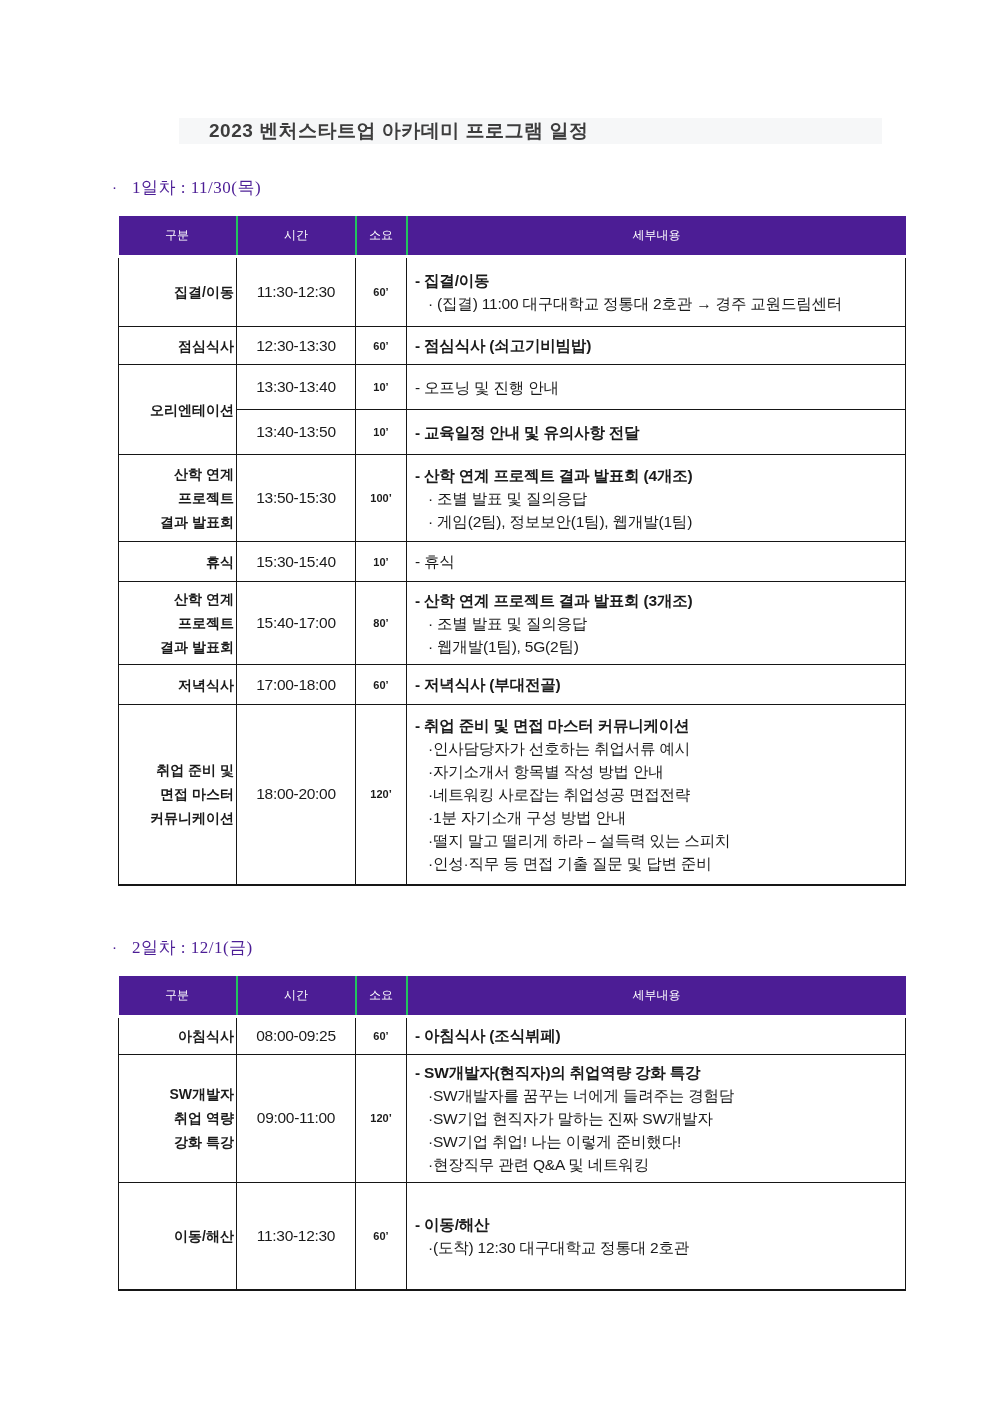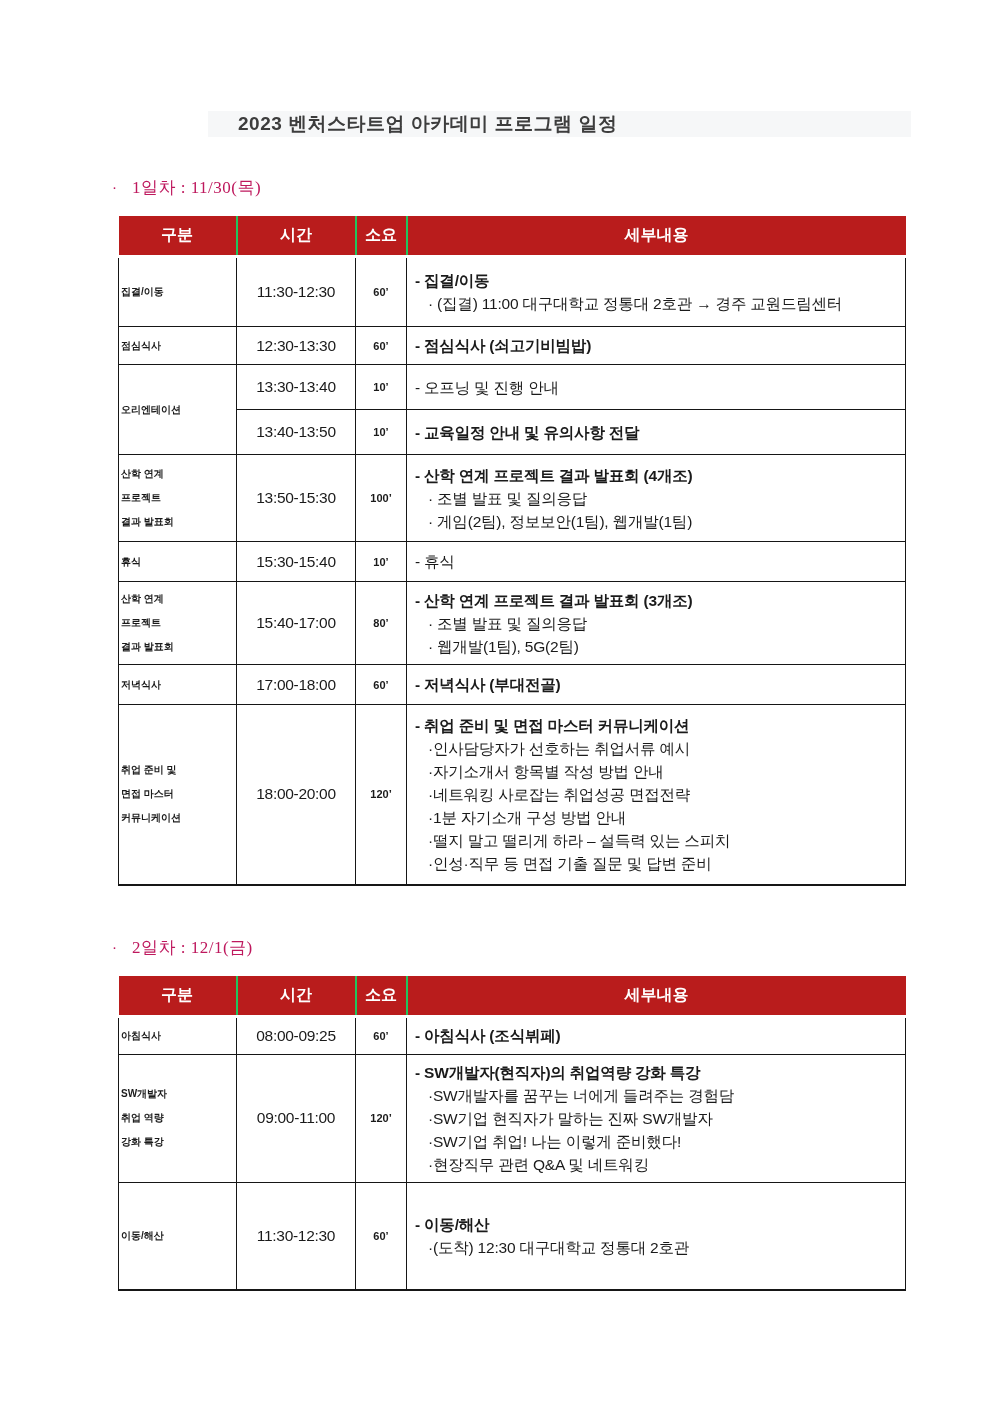--- a/index.html
+++ b/index.html
@@ -1,44 +1,44 @@
 <!DOCTYPE html>
 <html><head>
 <meta charset="utf-8">
 <style>
   html,body{margin:0;padding:0;}
   body{
     width:992px;height:1403px;background:#ffffff;position:relative;overflow:hidden;
     font-family:"Liberation Sans","DejaVu Sans",sans-serif;color:#1a1a1a;
   }
   
-  .title-row{position:absolute;left:108px;top:103px;width:803px;height:41px;display:flex;align-items:center;}
+  .title-row{position:absolute;left:79px;top:103px;width:803px;height:41px;display:flex;align-items:flex-end;}
   .sq-dark{width:48px;background:#2A628F;}
   .sq-mid{width:10px;margin-left:1px;background:#3E82AD;}
   .sq-light1{width:8px;margin-left:7px;background:#CFE4F0;}
   .sq-light2{width:13px;margin-left:6px;background:#E8F2F8;}
   .title-bg{flex:1;margin-left:7px;background:#F6F7F8;display:flex;align-items:center;}
   .title-text{font-size:19px;font-weight:700;color:#3d3d3d;letter-spacing:.5px;padding-left:30px;}
   
   #sections{position:absolute;left:118px;top:176px;width:800px;}
   .section-heading{
     font-family:"Liberation Serif","DejaVu Serif",serif;
-    font-size:17px;color:#be185d;margin:0 0 17px -6px;letter-spacing:.5px;
+    font-size:17px;color:#4c1d95;margin:0 0 17px -6px;letter-spacing:.5px;
   }
   .section-heading .bullet{display:inline-block;width:20px;text-align:left;font-size:15px;}
   
   table.sched{border-collapse:collapse;table-layout:fixed;width:787px;margin:0 0 50px 0;}
   table.sched th{
-    background:#b91c1c;color:#ffffff;font-size:16px;font-weight:700;
+    background:#4c1d95;color:#ffffff;font-size:12px;font-weight:400;
     height:39px;padding:0;border:none;border-bottom:3px solid #ffffff;
   }
   table.sched th + th{border-left:2px solid #22c55e;}
   table.sched td{border:1.6px solid #161616;vertical-align:middle;}
   table.sched tbody tr:last-child td{border-bottom:2.4px solid #161616;}
-  td.cat{ text-align:left;font-weight:700;font-size:10px;line-height:24px;padding:4px 2px;}
+  td.cat{ text-align:right;font-weight:700;font-size:14px;line-height:24px;padding:4px 2px;}
   td.time{text-align:center;font-weight:400;font-size:15.5px;letter-spacing:-.3px;}
   td.dur{ text-align:center;font-weight:700;font-size:11px;}
   td.det{ padding:6px 10px 6px 8px;font-size:15.5px;}
   td.det .line{line-height:23px;white-space:nowrap;letter-spacing:-.2px;}
   td.det .line.b{font-weight:700;}
   td.det .line.sub{padding-left:13px;}
 </style>
 </head>
 <body>
 

